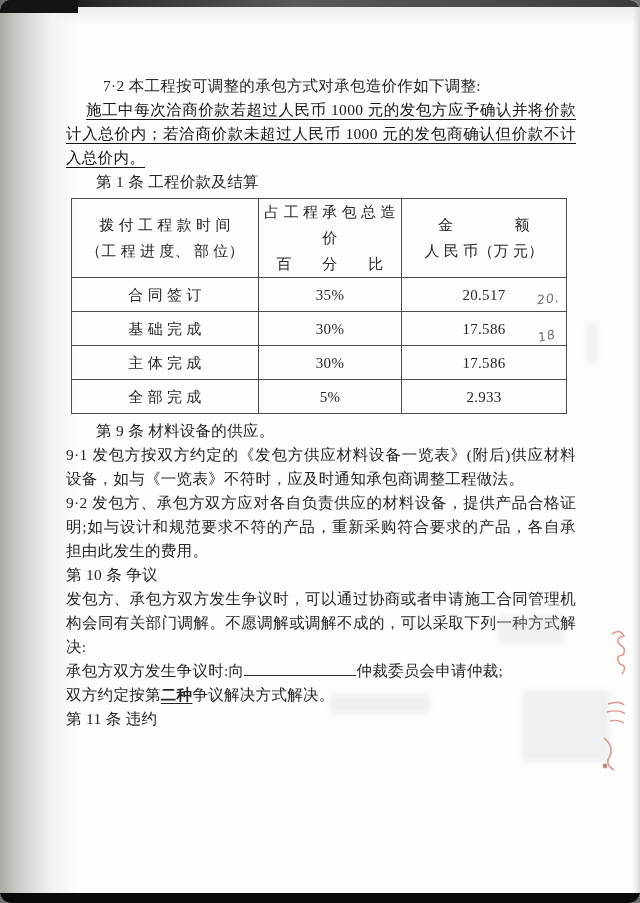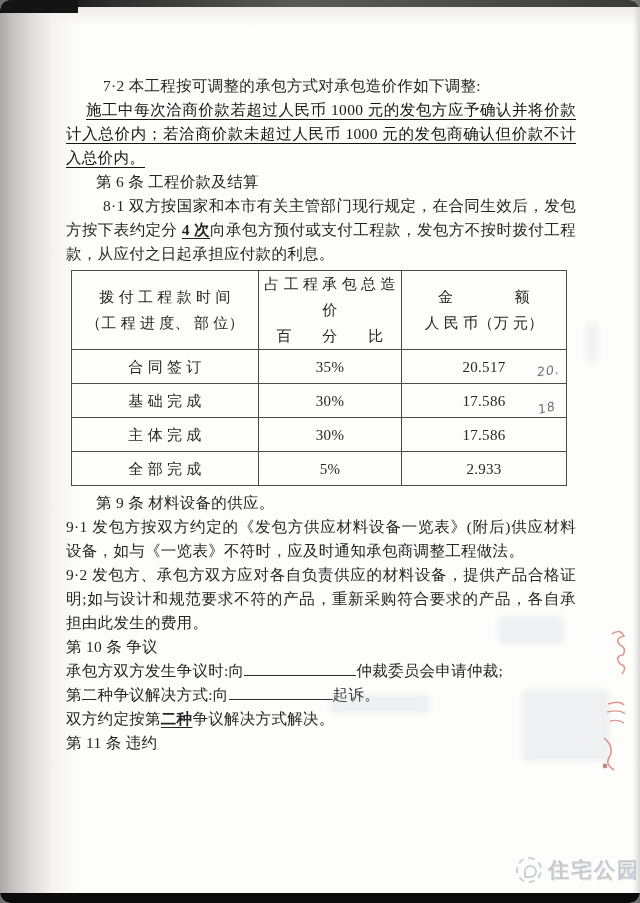--- a/index.html
+++ b/index.html
@@ -92,22 +92,21 @@
 <body>
 
 <div class="page">
   <div class="paper-shade"></div>
   <div class="top-edge"></div>
   <div class="top-corner"></div>
 
   <div class="content">
     <p class="para ind-lg">7·2 本工程按可调整的承包方式对承包造价作如下调整:</p>
     <p class="para ind-sm bold-note">施工中每次洽商价款若超过人民币 1000 元的发包方应予确认并将价款计入总价内；若洽商价款未超过人民币 1000 元的发包商确认但价款不计入总价内。</p>
-    <p class="para ind-md">第 6 条  工程价款及结算</p>
-    <p class="para ind-lg"><span>8·1 双方按国家和本市有关主管部门现行规定，在合同生效后，发包方按下表约定分 </span><span class="u-seg">4 次</span><span>向承包方预付或支付工程款，发包方不按时拨付工程款，从应付之日起承担应付款的利息。</span></p>
+    <p class="para ind-md">第 1 条  工程价款及结算</p>
 
     <table class="pay">
       <tbody>
       <tr class="hdr">
         <td class="c1">
           <div>拨 付 工 程 款 时 间</div>
           <div>（工 程 进 度、 部 位）</div>
         </td>
         <td class="c2">
           <div>占 工 程 承 包 总 造 价</div>
@@ -138,38 +137,34 @@
         <td>5%</td>
         <td>2.933</td>
       </tr>
       </tbody>
     </table>
 
     <p class="para ind-md">第 9 条  材料设备的供应。</p>
     <p class="para">9·1 发包方按双方约定的《发包方供应材料设备一览表》(附后)供应材料设备，如与《一览表》不符时，应及时通知承包商调整工程做法。</p>
     <p class="para">9·2 发包方、承包方双方应对各自负责供应的材料设备，提供产品合格证明;如与设计和规范要求不符的产品，重新采购符合要求的产品，各自承担由此发生的费用。</p>
     <p class="para">第 10 条  争议</p>
+    <p class="para">发包方、承包方双方发生争议时，可以通过协商或者申请施工合同管理机构会同有关部门调解。不愿调解或调解不成的，可以采取下列一种方式解决:</p>
     <p class="para"><span>承包方双方发生争议时:向</span><span class="blank-line"></span><span>仲裁委员会申请仲裁;</span></p>
-    <p class="para"><span>第二种争议解决方式:向</span><span class="blank-line short"></span><span>起诉。</span></p>
     <p class="para"><span>双方约定按第</span><span class="u-seg">二种</span><span>争议解决方式解决。</span></p>
     <p class="para">第 11 条  违约</p>
   </div>
 
   <div class="bleed" style="left:498px; top:616px; width:66px; height:28px;"></div>
   <div class="bleed" style="left:522px; top:690px; width:88px; height:72px;"></div>
   <div class="bleed" style="left:330px; top:694px; width:100px; height:20px;"></div>
   <div class="bleed" style="left:586px; top:322px; width:12px; height:42px; opacity:0.18;"></div>
 
   <svg class="red-stamp" style="left:598px; top:626px;" width="40" height="150" viewBox="0 0 40 150">
     <path d="M14 8 q8 -6 12 2 q-10 2 -4 9 q7 3 3 10 q-9 1 -3 9 q8 2 2 10" fill="none" stroke="#c4473a" stroke-width="1.6"></path>
     <path d="M10 78 q12 -4 16 1 M9 86 q13 -3 18 2 M12 95 q9 -2 14 2" fill="none" stroke="#c4473a" stroke-width="1.4"></path>
     <path d="M6 112 q10 8 6 18 q-6 8 4 14" fill="none" stroke="#c4473a" stroke-width="1.6"></path>
     <circle cx="7" cy="140" r="2.4" fill="#8a2f26"></circle>
   </svg>
 
 
-  <div class="watermark">
-    <span class="wm-logo"></span>
-    <span>住宅公园</span>
-  </div>
 
   <div class="bottom-edge"></div>
 </div>
 
 </body></html>

